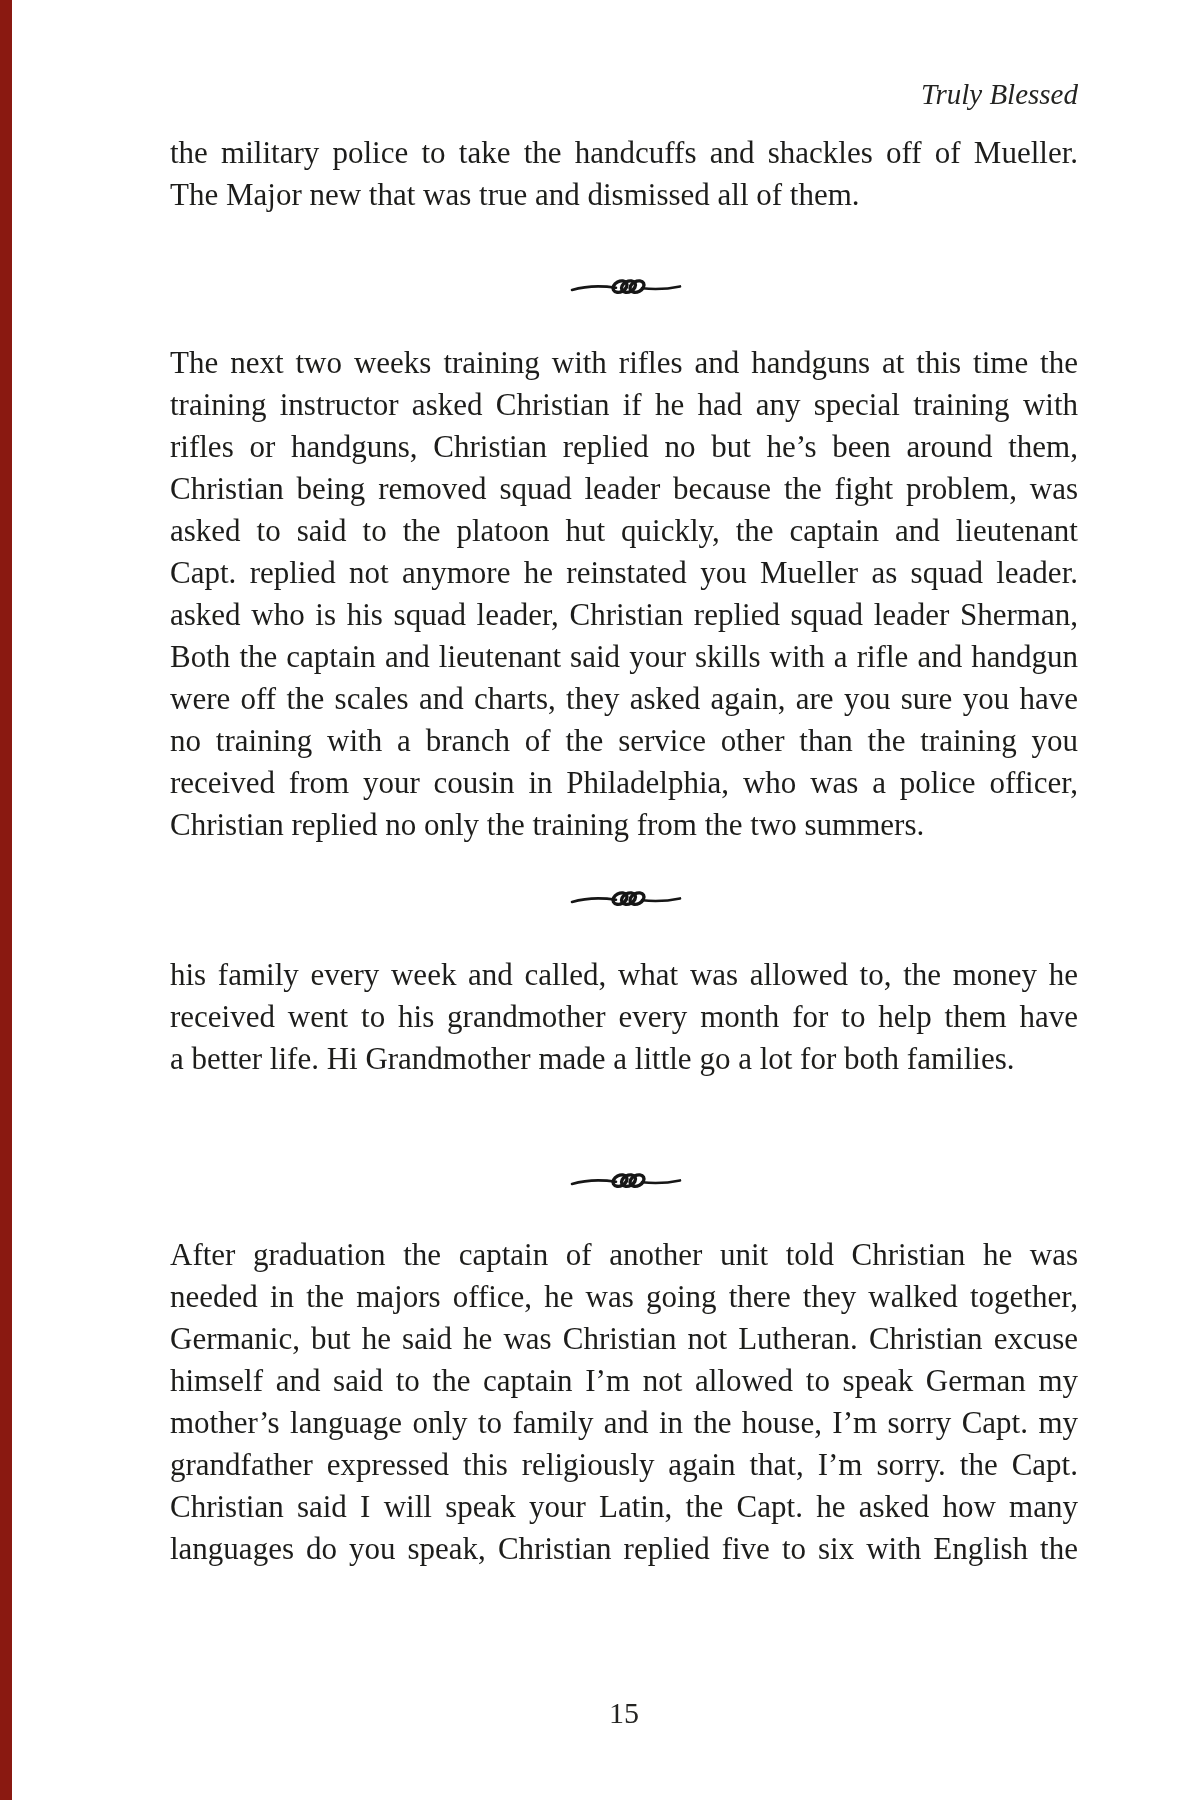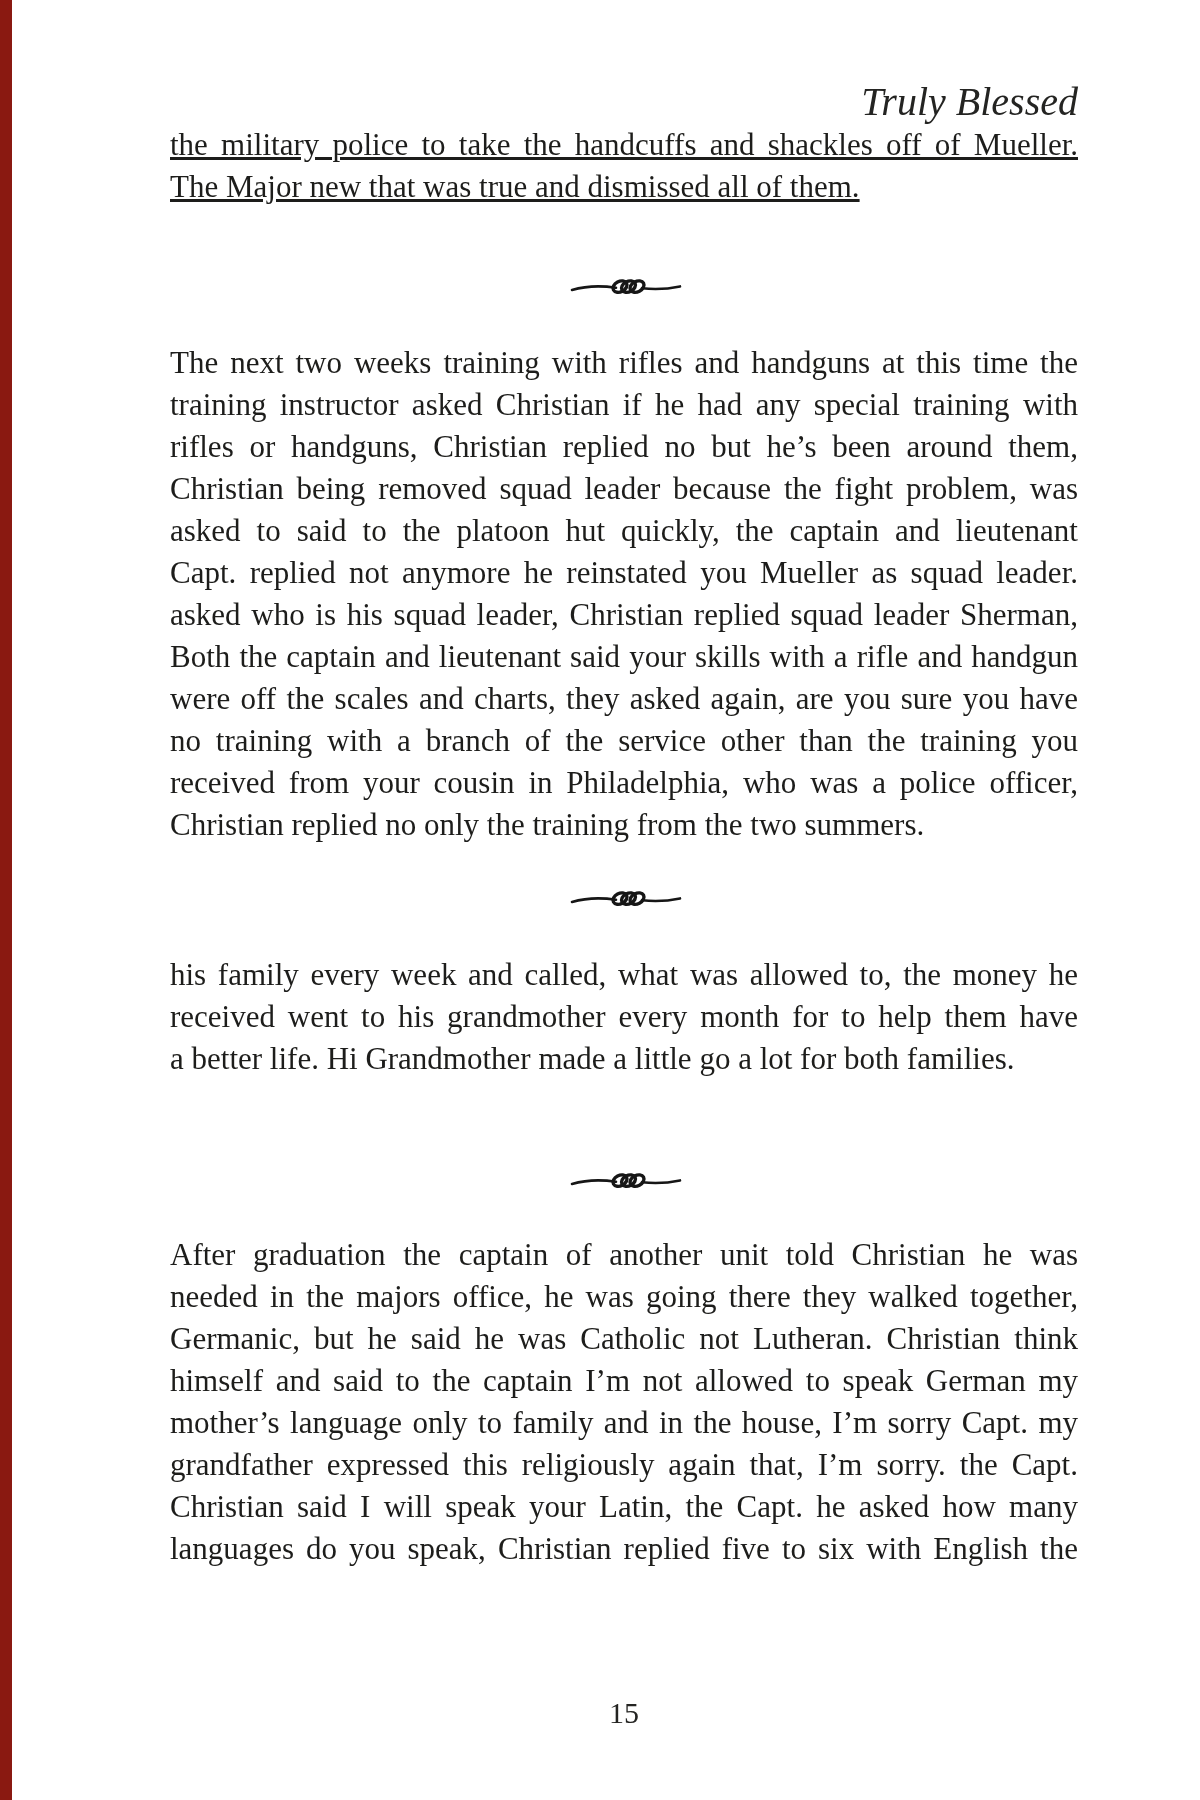--- a/index.html
+++ b/index.html
@@ -10,40 +10,40 @@
     color:#1d1d1b;
     position:relative;
     overflow:hidden;
   }
   .page{position:absolute;inset:0;background:#ffffff;}
   .spine-stripe{
     position:absolute;left:0;top:0;width:12px;height:1800px;
     background:#8a1911;
   }
   .running-header{
-    position:absolute;left:170px;top:84px;width:908px;
+    position:absolute;left:170px;top:76px;width:908px;
     text-align:right;
     font-style:italic;
-    font-size:40px;line-height:36px;
+    font-size:29px;line-height:36px;
     color:#242422;
   }
   .para{
     position:absolute;left:170px;width:908px;
     font-size:31px;line-height:42px;
     color:#1d1d1b;
   }
   .line{
     text-align:justify;
     text-align-last:justify;
     white-space:normal;
   }
   .line.natural{
     text-align-last:left;
   }
-  .p1{top:124px;text-decoration:underline;}
+  .p1{top:132px;}
   .p2{top:342px;}
   .p3{top:954px;}
   .p4{top:1234px;}
   .ornament{
     position:absolute;left:570px;width:112px;height:26px;
   }
   .orn1{top:274px;}
   .orn2{top:886px;}
   .orn3{top:1168px;}
   .ornament svg{display:block;width:112px;height:26px;}
@@ -115,21 +115,21 @@
       <ellipse cx="50" cy="12.6" rx="7.4" ry="5.2" transform="rotate(-28 50 12.6)" stroke-width="3.4"></ellipse>
       <ellipse cx="58.5" cy="12.6" rx="7.4" ry="5.2" transform="rotate(-28 58.5 12.6)" stroke-width="3.4"></ellipse>
       <ellipse cx="67" cy="12.6" rx="7.4" ry="5.2" transform="rotate(-28 67 12.6)" stroke-width="3.4"></ellipse>
       <path d="M72 14.2 C86 15.8 100 14.5 110 12.4" stroke-width="2.6"></path>
     </svg>
   </div>
 
   <div class="para p4">
     <div class="line">After graduation the captain of another unit told Christian he was</div>
     <div class="line">needed in the majors office, he was going there they walked together,</div>
-    <div class="line">Germanic, but he said he was Catholic not Lutheran. Christian think</div>
+    <div class="line">Germanic, but he said he was Christian not Lutheran. Christian excuse</div>
     <div class="line">himself and said to the captain I’m not allowed to speak German my</div>
     <div class="line">mother’s language only to family and in the house, I’m sorry Capt. my</div>
     <div class="line">grandfather expressed this religiously again that, I’m sorry. the Capt.</div>
     <div class="line">Christian said I will speak your Latin, the Capt. he asked how many</div>
     <div class="line">languages do you speak, Christian replied five to six with English the</div>
   </div>
 
   <div class="page-number">15</div>
 
 </div>

